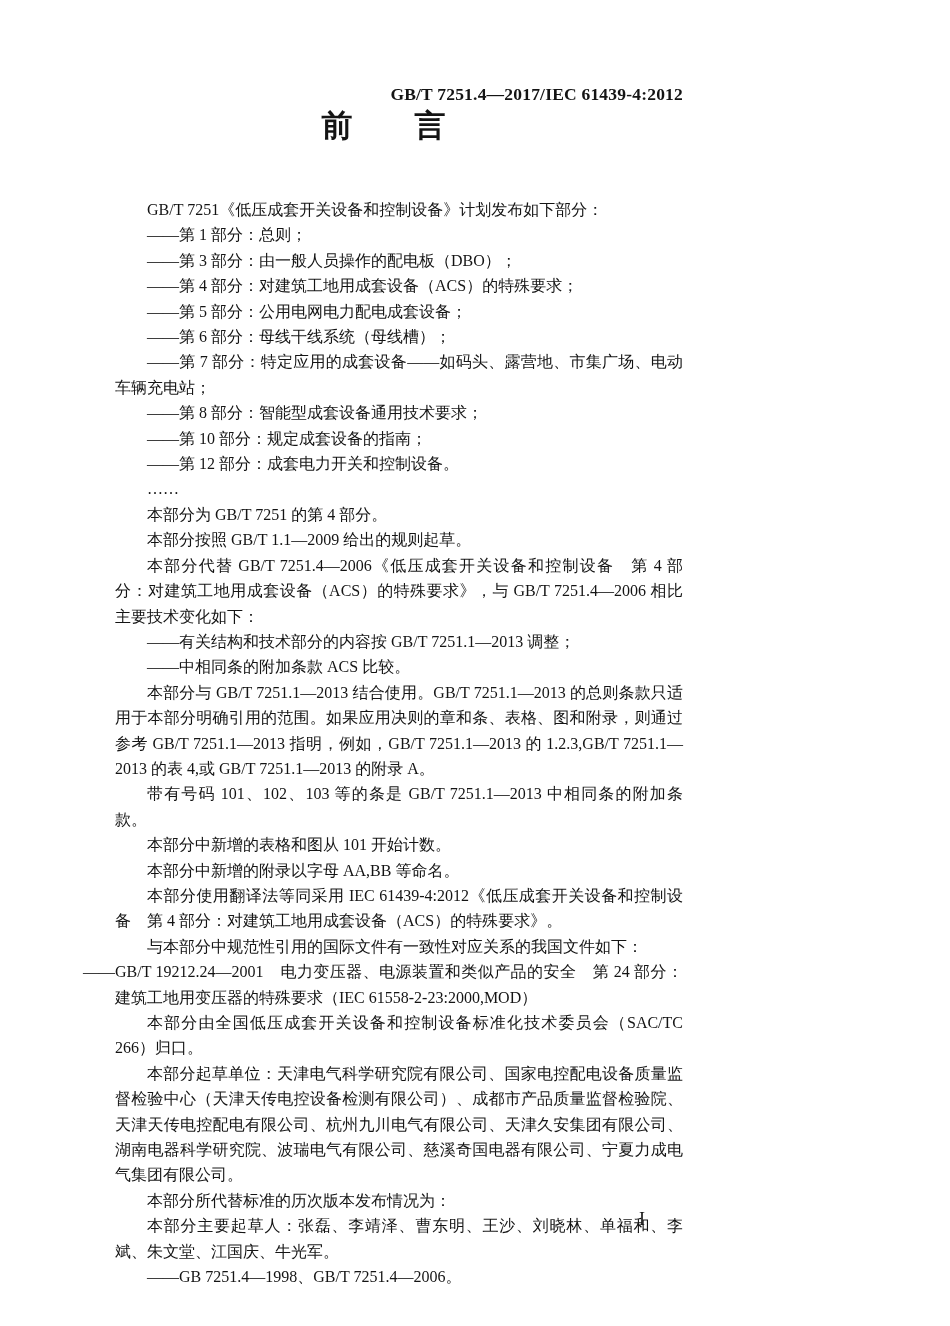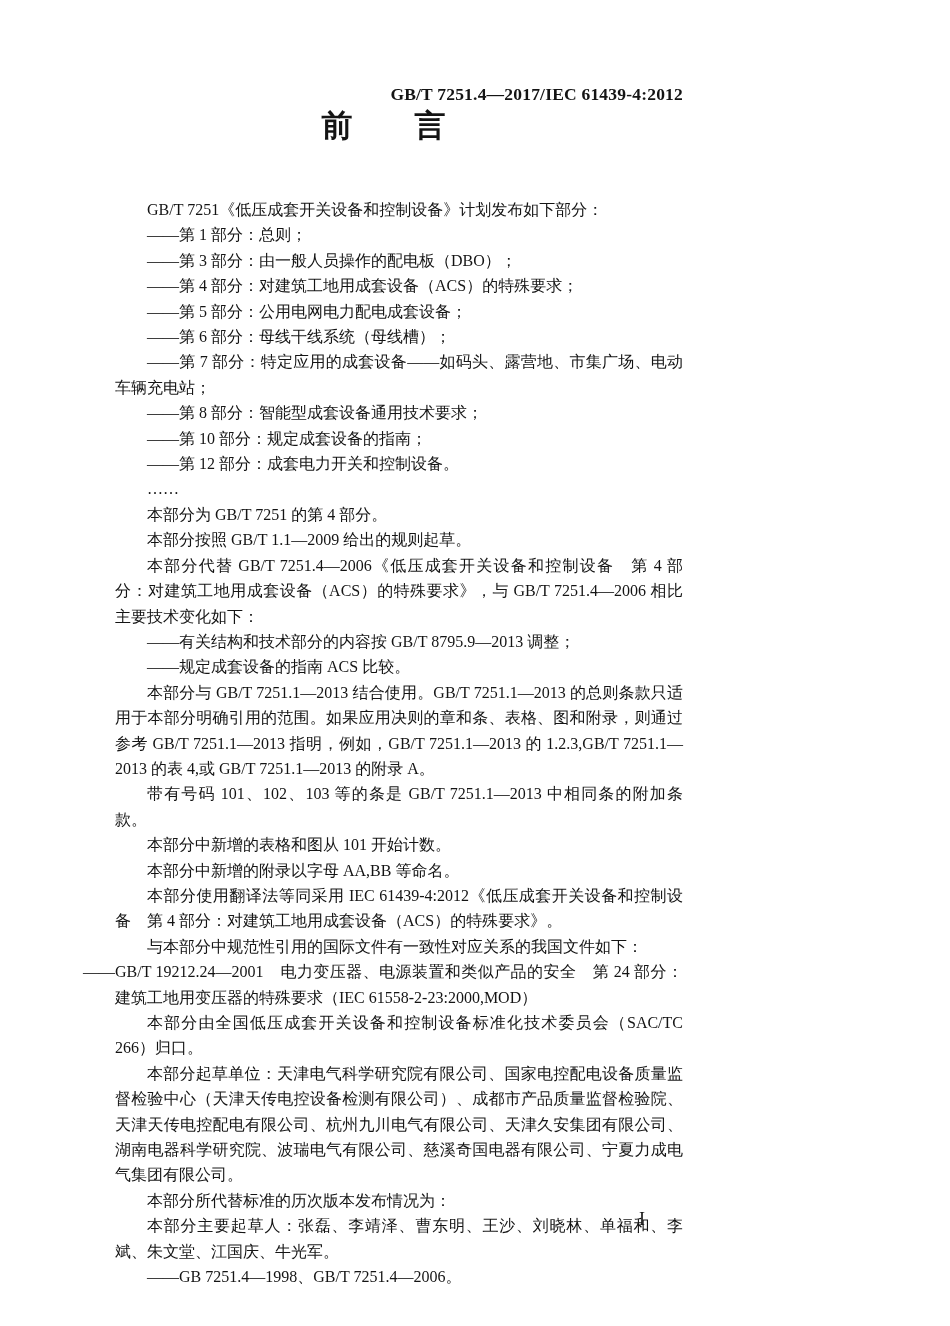--- a/index.html
+++ b/index.html
@@ -71,22 +71,22 @@
     <p class="p-indent">——第 5 部分：公用电网电力配电成套设备；</p>
     <p class="p-indent">——第 6 部分：母线干线系统（母线槽）；</p>
     <p class="p-indent">——第 7 部分：特定应用的成套设备——如码头、露营地、市集广场、电动车辆充电站；</p>
     <p class="p-indent">——第 8 部分：智能型成套设备通用技术要求；</p>
     <p class="p-indent">——第 10 部分：规定成套设备的指南；</p>
     <p class="p-indent">——第 12 部分：成套电力开关和控制设备。</p>
     <p class="p-indent">……</p>
     <p class="p-indent">本部分为 GB/T 7251 的第 4 部分。</p>
     <p class="p-indent">本部分按照 GB/T 1.1—2009 给出的规则起草。</p>
     <p class="p-indent">本部分代替 GB/T 7251.4—2006《低压成套开关设备和控制设备　第 4 部分：对建筑工地用成套设备（ACS）的特殊要求》，与 GB/T 7251.4—2006 相比主要技术变化如下：</p>
-    <p class="p-indent">——有关结构和技术部分的内容按 GB/T 8795.9—2013 调整；</p>
-    <p class="p-indent">——规定成套设备的指南 ACS 比较。</p>
+    <p class="p-indent">——有关结构和技术部分的内容按 GB/T 7251.1—2013 调整；</p>
+    <p class="p-indent">——中相同条的附加条款 ACS 比较。</p>
     <p class="p-indent">本部分与 GB/T 7251.1—2013 结合使用。GB/T 7251.1—2013 的总则条款只适用于本部分明确引用的范围。如果应用决则的章和条、表格、图和附录，则通过参考 GB/T 7251.1—2013 指明，例如，GB/T 7251.1—2013 的 1.2.3,GB/T 7251.1—2013 的表 4,或 GB/T 7251.1—2013 的附录 A。</p>
     <p class="p-indent">带有号码 101、102、103 等的条是 GB/T 7251.1—2013 中相同条的附加条款。</p>
     <p class="p-indent">本部分中新增的表格和图从 101 开始计数。</p>
     <p class="p-indent">本部分中新增的附录以字母 AA,BB 等命名。</p>
     <p class="p-indent">本部分使用翻译法等同采用 IEC 61439-4:2012《低压成套开关设备和控制设备　第 4 部分：对建筑工地用成套设备（ACS）的特殊要求》。</p>
     <p class="p-indent">与本部分中规范性引用的国际文件有一致性对应关系的我国文件如下：</p>
     <p class="p-ref">——GB/T 19212.24—2001　电力变压器、电源装置和类似产品的安全　第 24 部分：建筑工地用变压器的特殊要求（IEC 61558-2-23:2000,MOD）</p>
     <p class="p-indent">本部分由全国低压成套开关设备和控制设备标准化技术委员会（SAC/TC 266）归口。</p>
     <p class="p-indent">本部分起草单位：天津电气科学研究院有限公司、国家电控配电设备质量监督检验中心（天津天传电控设备检测有限公司）、成都市产品质量监督检验院、天津天传电控配电有限公司、杭州九川电气有限公司、天津久安集团有限公司、湖南电器科学研究院、波瑞电气有限公司、慈溪奇国电器有限公司、宁夏力成电气集团有限公司。</p>
     <p class="p-indent">本部分所代替标准的历次版本发布情况为：</p>

